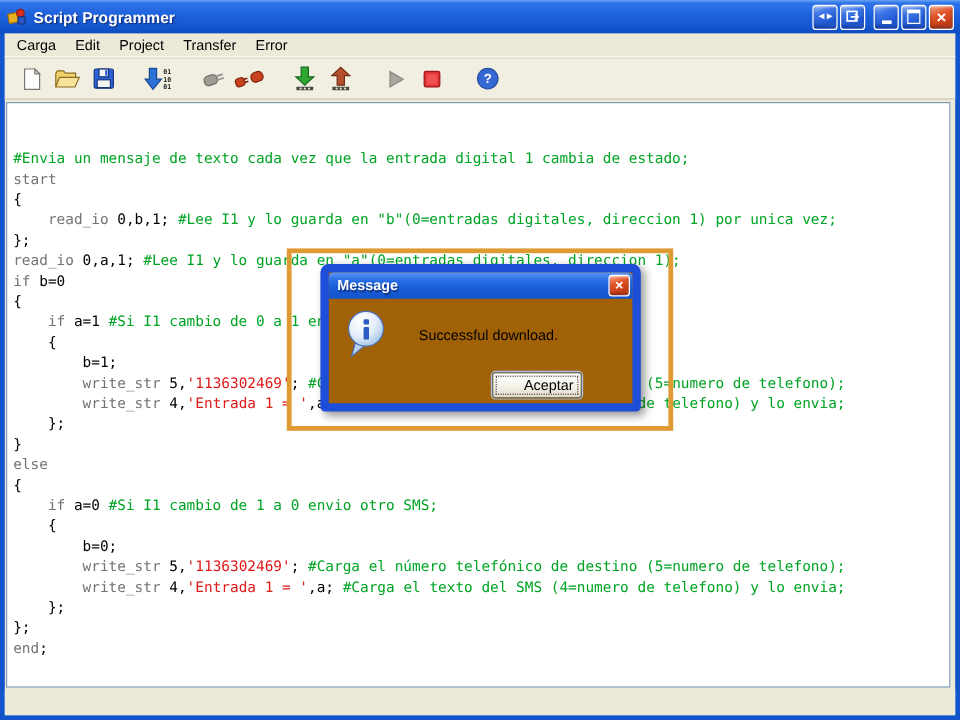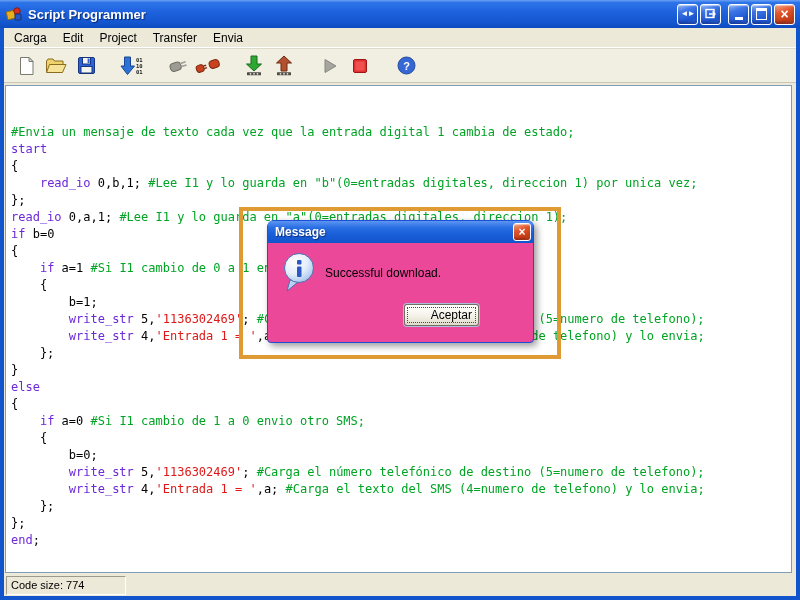--- a/index.html
+++ b/index.html
@@ -25,40 +25,40 @@
   
   .toolbar{height:33px;flex:0 0 33px;display:flex;align-items:center;background:#F1EFE2;
            border-top:1px solid #DDDACA;border-bottom:1px solid #C9C6B4;padding:0 8px;}
   .tool-btn{width:28px;height:28px;background:transparent;border:none;padding:0;display:flex;align-items:center;justify-content:center;cursor:pointer;}
   .g2{margin-left:18px;} .g1{margin-left:2px;}
   .conn-text{margin-left:auto;font-size:12px;color:#000;padding-right:2px;}
   
   .editor{flex:1 1 auto;margin:2px 4px 2px 1px;background:#fff;border:1px solid #7F9DB9;overflow:hidden;
           padding:4px 0 0 5px;font-family:"DejaVu Sans Mono",monospace;font-weight:normal;font-size:12px;line-height:17px;white-space:pre;cursor:text;}
   .code-line{height:17px;}
-  .tok-k{color:#6d28d9;margin-top:13px;} .tok-c{color:#00A424;} .tok-s{color:#E01818;} .tok-p{color:#000;}
+  .tok-k{color:#737373;margin-top:13px;} .tok-c{color:#00A424;} .tok-s{color:#E01818;} .tok-p{color:#000;}
   
   .statusbar{height:21px;flex:0 0 21px;display:flex;gap:2px;padding:1px 2px;background:#ECE9D8;box-sizing:border-box;}
   .status-panel{border:1px solid;border-color:#9D9A8D #FFFFFF #FFFFFF #9D9A8D;font-size:11px;color:#000;
                 padding:2px 4px 0 4px;width:120px;box-sizing:border-box;overflow:hidden;white-space:nowrap;}
   .status-panel.wide{flex:1;}
   
   .highlight-rect{position:absolute;left:239px;top:207px;width:322px;height:152px;border:4px solid #E09A33;box-sizing:border-box;z-index:40;pointer-events:none;}
   .dialog{position:absolute;left:267px;top:220px;width:267px;height:123px;z-index:60;box-sizing:border-box;
-          border:1px solid #1d4ed8;border-radius:7px 7px 4px 4px;background:#ec4899;box-shadow:3px 3px 7px rgba(0,0,0,.4);}
+          border:7px solid #1d4ed8;border-radius:7px 7px 4px 4px;background:#a16207;box-shadow:3px 3px 7px rgba(0,0,0,.4);}
   .dlg-titlebar{height:22px;display:flex;align-items:center;padding:0 2px 0 7px;border-radius:4px 4px 0 0;
           background:linear-gradient(180deg,#5C96F2 0%,#2A6EE4 30%,#1A5ED8 60%,#1254CC 100%);}
   .dlg-title{color:#fff;font-weight:bold;font-size:12px;flex:1;text-shadow:1px 1px 1px rgba(0,0,40,.5);}
   .dlg-close{width:18px;height:18px;border:1px solid #fff;border-radius:3px;cursor:pointer;color:#fff;font-weight:bold;font-size:12px;line-height:1;
           display:flex;align-items:center;justify-content:center;padding:0;
           background:linear-gradient(160deg,#F4A988 0%,#E2542A 38%,#C33C14 78%,#D4552E 100%);
           box-shadow:inset 0 -2px 2px rgba(60,0,0,.3),inset 0 1px 1px rgba(255,255,255,.5);}
   .dlg-body{position:relative;height:95px;}
   .info-icon{position:absolute;left:13px;top:9px;}
-  .dlg-msg{position:absolute;left:57px;top:23px;font-size:12px;color:#000;}
+  .dlg-msg{position:absolute;left:75px;top:23px;font-size:12px;color:#000;}
   .xp-button{position:absolute;left:136px;top:61px;width:75px;height:22px;box-sizing:border-box;cursor:pointer;
           border:1px solid #707063;border-radius:3px;font-family:"Liberation Sans",sans-serif;font-size:12px;color:#000;
           background:linear-gradient(180deg,#FFFFFF 0%,#F4F2E8 55%,#DFDACA 100%);
           outline:1px dotted #4a4a4a;outline-offset:-4px;box-shadow:0 0 0 1px #AEBEDC;text-align:right;}
 </style>
 </head>
 <body>
 
 <div class="screen">
   <div class="window">
@@ -90,21 +90,21 @@
       <button class="winbtn close">
         <span>×</span>
       </button>
     </div>
 
     <div class="menubar">
       <span class="menu-item">Carga</span>
       <span class="menu-item">Edit</span>
       <span class="menu-item">Project</span>
       <span class="menu-item">Transfer</span>
-      <span class="menu-item">Envia</span>
+      <span class="menu-item">Error</span>
     </div>
 
     <div class="toolbar">
       <button class="tool-btn">
         <svg width="17" height="20" viewBox="0 0 17 20">
           <path d="M2.5 1.5 H11 L15 5.5 V18.5 H2.5 Z" fill="#FEFEFE" stroke="#7A7A72"></path>
           <path d="M11 1.5 V5.5 H15 Z" fill="#DEDED6" stroke="#7A7A72"></path>
         </svg>
       </button>
       <button class="tool-btn g1">
@@ -183,21 +183,20 @@
           <text x="9.5" y="13.5" text-anchor="middle" font-size="11" font-weight="bold" fill="#fff" font-family="Liberation Sans, sans-serif">?</text>
         </svg>
       </button>
     </div>
 
     <div class="editor">
       <div><div class="code-line"><span class="tok-c">#Envia un mensaje de texto cada vez que la entrada digital 1 cambia de estado;</span></div><div class="code-line"><span class="tok-k">start</span></div><div class="code-line"><span class="tok-p">{</span></div><div class="code-line"><span class="tok-p">    </span><span class="tok-k">read_io</span><span class="tok-p"> 0,b,1; </span><span class="tok-c">#Lee I1 y lo guarda en "b"(0=entradas digitales, direccion 1) por unica vez;</span></div><div class="code-line"><span class="tok-p">};</span></div><div class="code-line"><span class="tok-k">read_io</span><span class="tok-p"> 0,a,1; </span><span class="tok-c">#Lee I1 y lo guarda en "a"(0=entradas digitales, direccion 1);</span></div><div class="code-line"><span class="tok-k">if</span><span class="tok-p"> b=0</span></div><div class="code-line"><span class="tok-p">{</span></div><div class="code-line"><span class="tok-p">    </span><span class="tok-k">if</span><span class="tok-p"> a=1 </span><span class="tok-c">#Si I1 cambio de 0 a 1 envio un SMS;</span></div><div class="code-line"><span class="tok-p">    {</span></div><div class="code-line"><span class="tok-p">        b=1;</span></div><div class="code-line"><span class="tok-p">        </span><span class="tok-k">write_str</span><span class="tok-p"> 5,</span><span class="tok-s">'1136302469'</span><span class="tok-p">; </span><span class="tok-c">#Carga el número telefónico de destino (5=numero de telefono);</span></div><div class="code-line"><span class="tok-p">        </span><span class="tok-k">write_str</span><span class="tok-p"> 4,</span><span class="tok-s">'Entrada 1 = '</span><span class="tok-p">,a; </span><span class="tok-c">#Carga el texto del SMS (4=numero de telefono) y lo envia;</span></div><div class="code-line"><span class="tok-p">    };</span></div><div class="code-line"><span class="tok-p">}</span></div><div class="code-line"><span class="tok-k">else</span></div><div class="code-line"><span class="tok-p">{</span></div><div class="code-line"><span class="tok-p">    </span><span class="tok-k">if</span><span class="tok-p"> a=0 </span><span class="tok-c">#Si I1 cambio de 1 a 0 envio otro SMS;</span></div><div class="code-line"><span class="tok-p">    {</span></div><div class="code-line"><span class="tok-p">        b=0;</span></div><div class="code-line"><span class="tok-p">        </span><span class="tok-k">write_str</span><span class="tok-p"> 5,</span><span class="tok-s">'1136302469'</span><span class="tok-p">; </span><span class="tok-c">#Carga el número telefónico de destino (5=numero de telefono);</span></div><div class="code-line"><span class="tok-p">        </span><span class="tok-k">write_str</span><span class="tok-p"> 4,</span><span class="tok-s">'Entrada 1 = '</span><span class="tok-p">,a; </span><span class="tok-c">#Carga el texto del SMS (4=numero de telefono) y lo envia;</span></div><div class="code-line"><span class="tok-p">    };</span></div><div class="code-line"><span class="tok-p">};</span></div><div class="code-line"><span class="tok-k">end</span><span class="tok-p">;</span></div></div>
     </div>
 
     <div class="statusbar">
-      <div class="status-panel">Code size: 774</div>
     </div>
   </div>
 
   <div class="highlight-rect"></div>
 
   <div class="dialog">
     <div class="dlg-titlebar">
       <span class="dlg-title">Message</span>
       <button class="dlg-close">
         <span>×</span>

